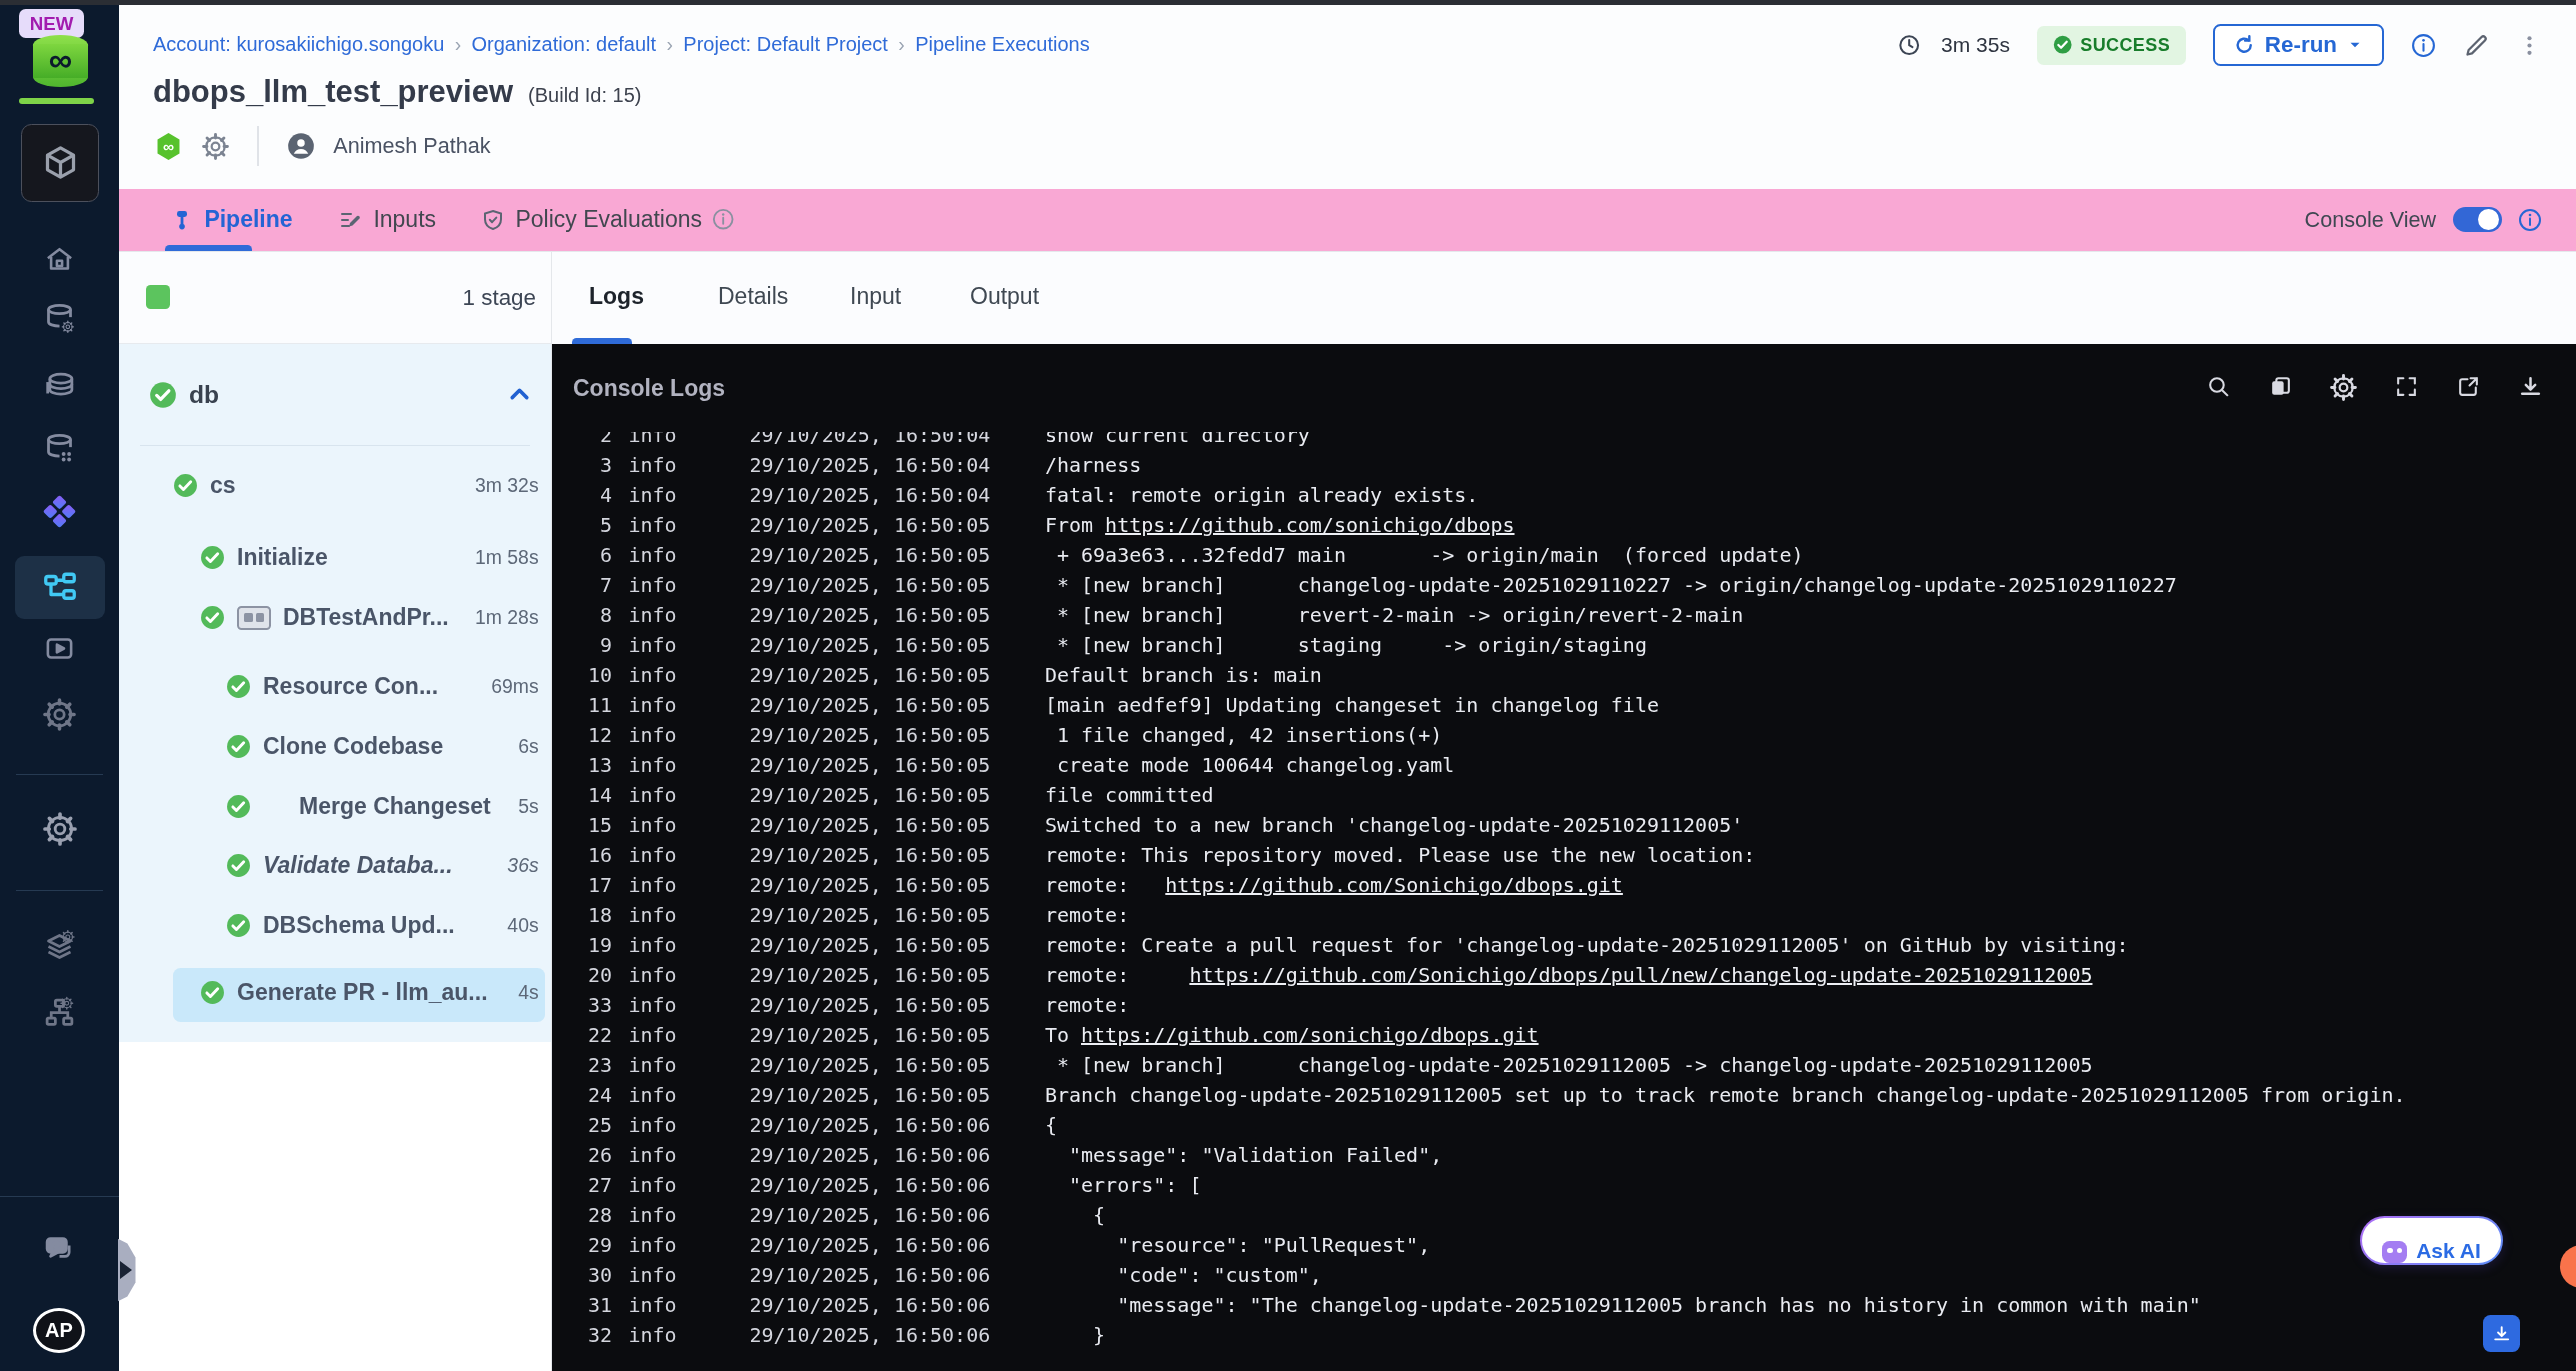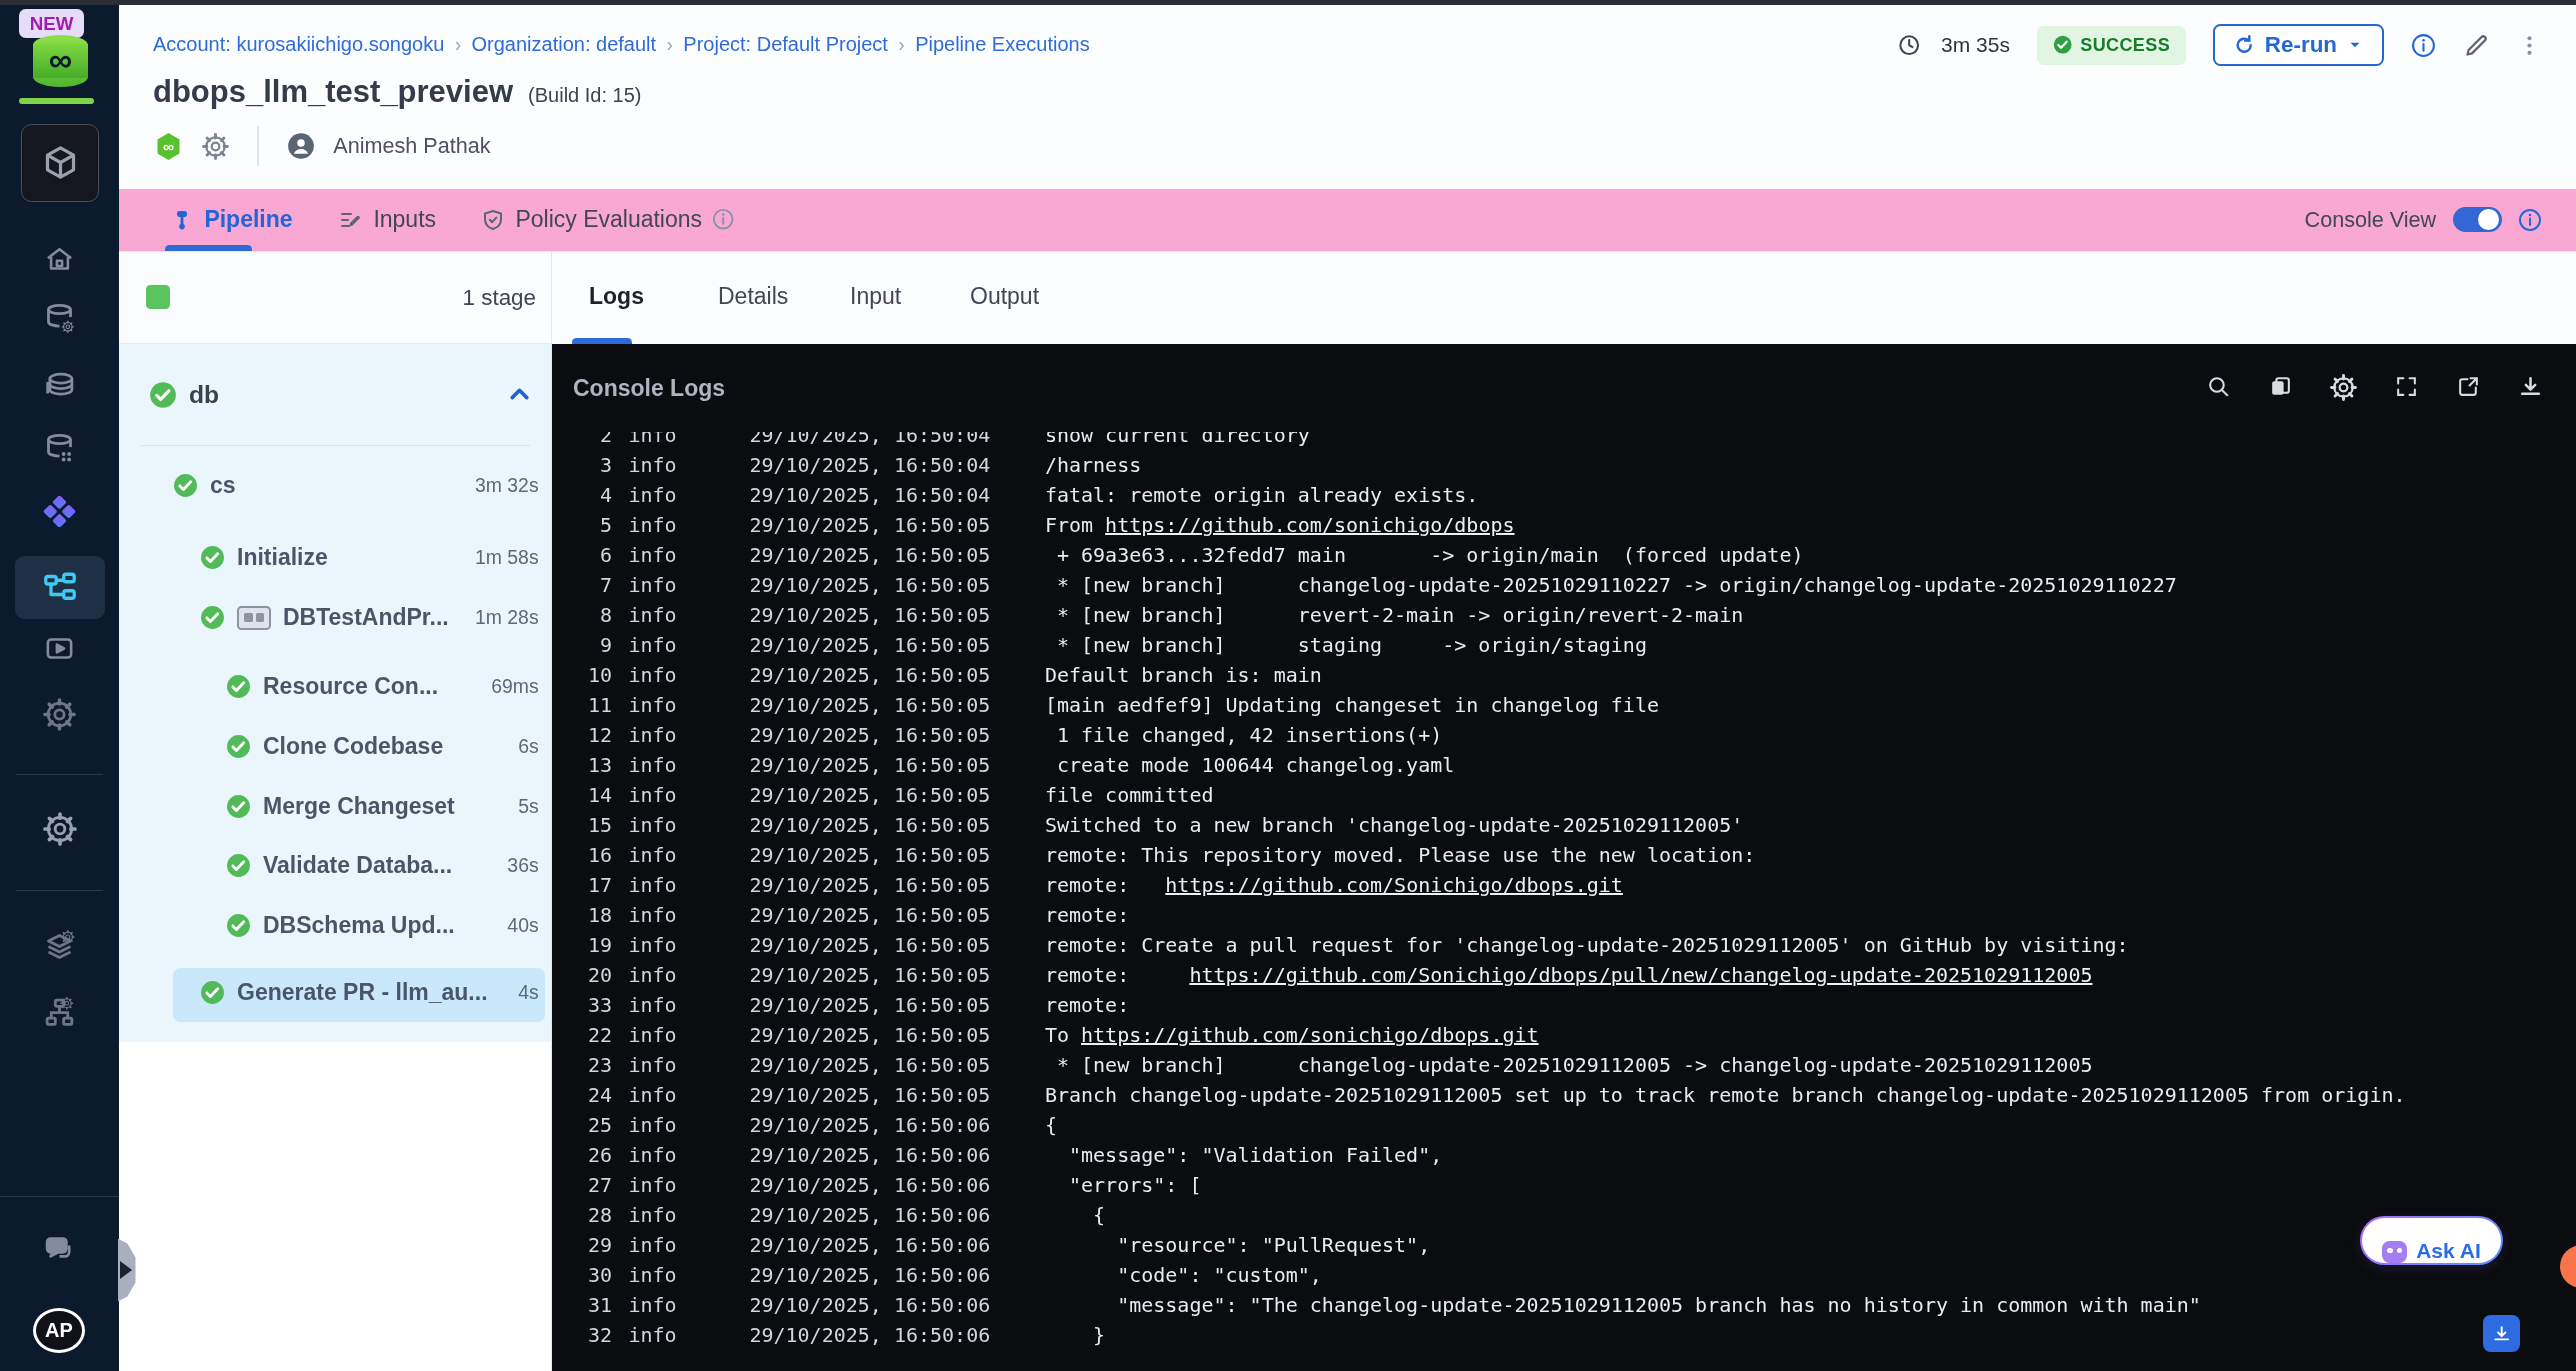--- a/index.html
+++ b/index.html
@@ -537,29 +537,29 @@
             <span class="sp-time" style="right: 13.4px;">69ms</span>
           </div>
             <div class="sp-row" style="height: 36px; right: auto; top: 477px; left: 107px; width: 326px;">
             <svg width="25" height="25" viewBox="0 0 24 24" style="color:#53ba5a">
                 <use href="#ic-check-circle"></use>
               </svg>
 
             <span class="sp-label">Clone Codebase</span>
             <span class="sp-time" style="right: 13.4px;">6s</span>
           </div>
-            <div class="sp-row" style="height: 36px; right: auto; top: 537px; left: 107px; width: 326px;">
+            <div class="sp-row" style="height: 36px; right: auto; top: 537px; left: 107px; width: 326px; gap: 36px;">
             <svg width="25" height="25" viewBox="0 0 24 24" style="color:#53ba5a">
                 <use href="#ic-check-circle"></use>
               </svg>
 
             <span class="sp-label">Merge Changeset</span>
             <span class="sp-time" style="right: 13.4px;">5s</span>
           </div>
-            <div class="sp-row" style="height: 36px; right: auto; top: 596px; left: 107px; width: 326px;">
+            <div class="sp-row" style="height: 36px; right: auto; top: 596px; left: 107px; width: 326px; font-style: italic;">
             <svg width="25" height="25" viewBox="0 0 24 24" style="color:#53ba5a">
                 <use href="#ic-check-circle"></use>
               </svg>
 
             <span class="sp-label">Validate Databa...</span>
             <span class="sp-time" style="right: 13.4px;">36s</span>
           </div>
             <div class="sp-row" style="height: 36px; right: auto; top: 656px; left: 107px; width: 326px;">
             <svg width="25" height="25" viewBox="0 0 24 24" style="color:#53ba5a">
                 <use href="#ic-check-circle"></use>

